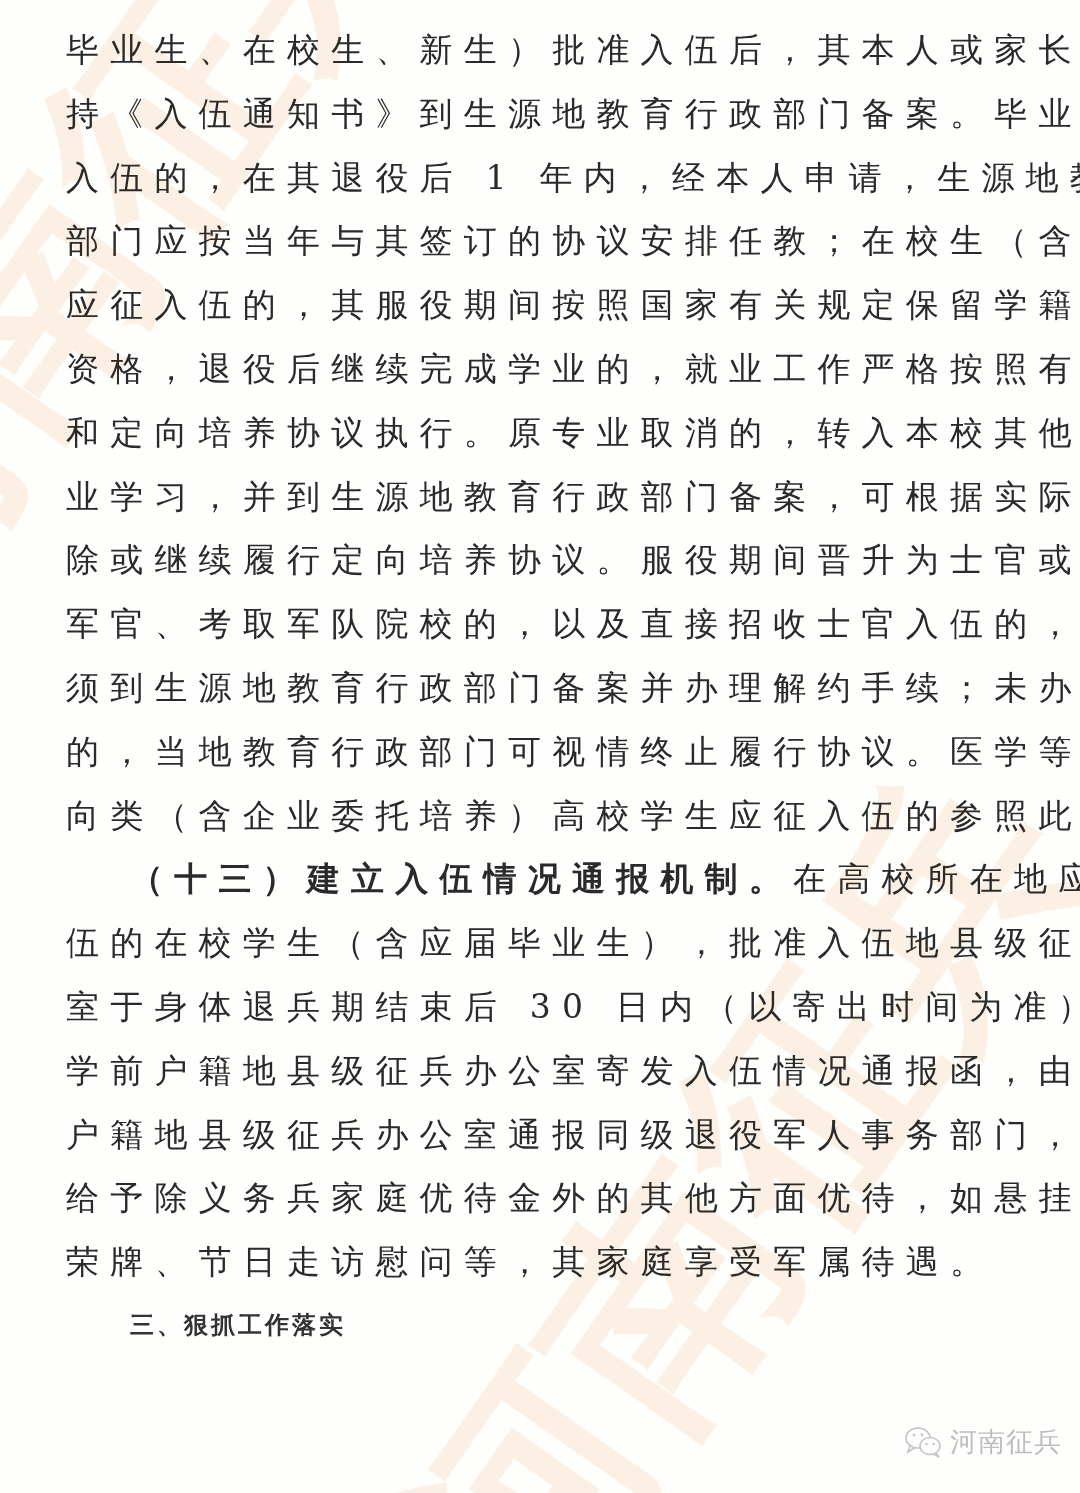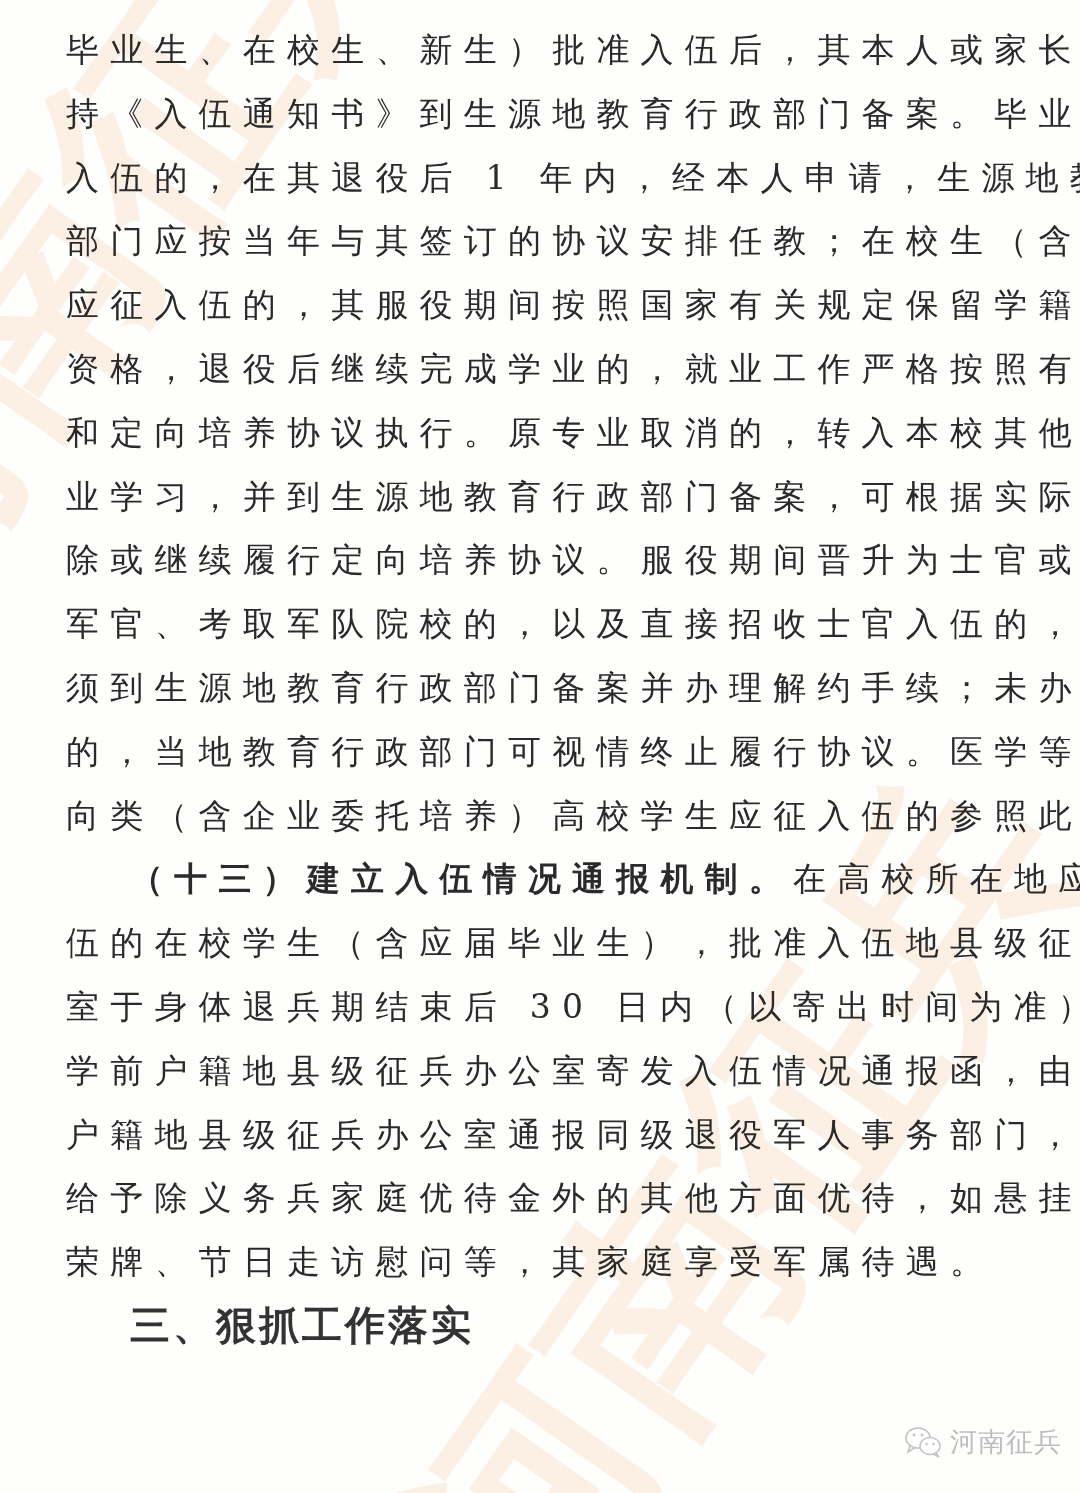--- a/index.html
+++ b/index.html
@@ -57,21 +57,21 @@
     .indent {
       padding-left: 64px;
     }
     .bold-run {
       font-weight: bold;
     }
     .heading {
       font-family: "DejaVu Sans", "Liberation Sans", sans-serif;
       font-weight: bold;
       letter-spacing: 3px;
-      font-size: 40px;
+      font-size: 24px;
       color: #333;
     }
     .brand {
       position: absolute;
       left: 904px;
       top: 1424px;
       display: flex;
       align-items: center;
       gap: 6px;
       color: #bdbdbd;

